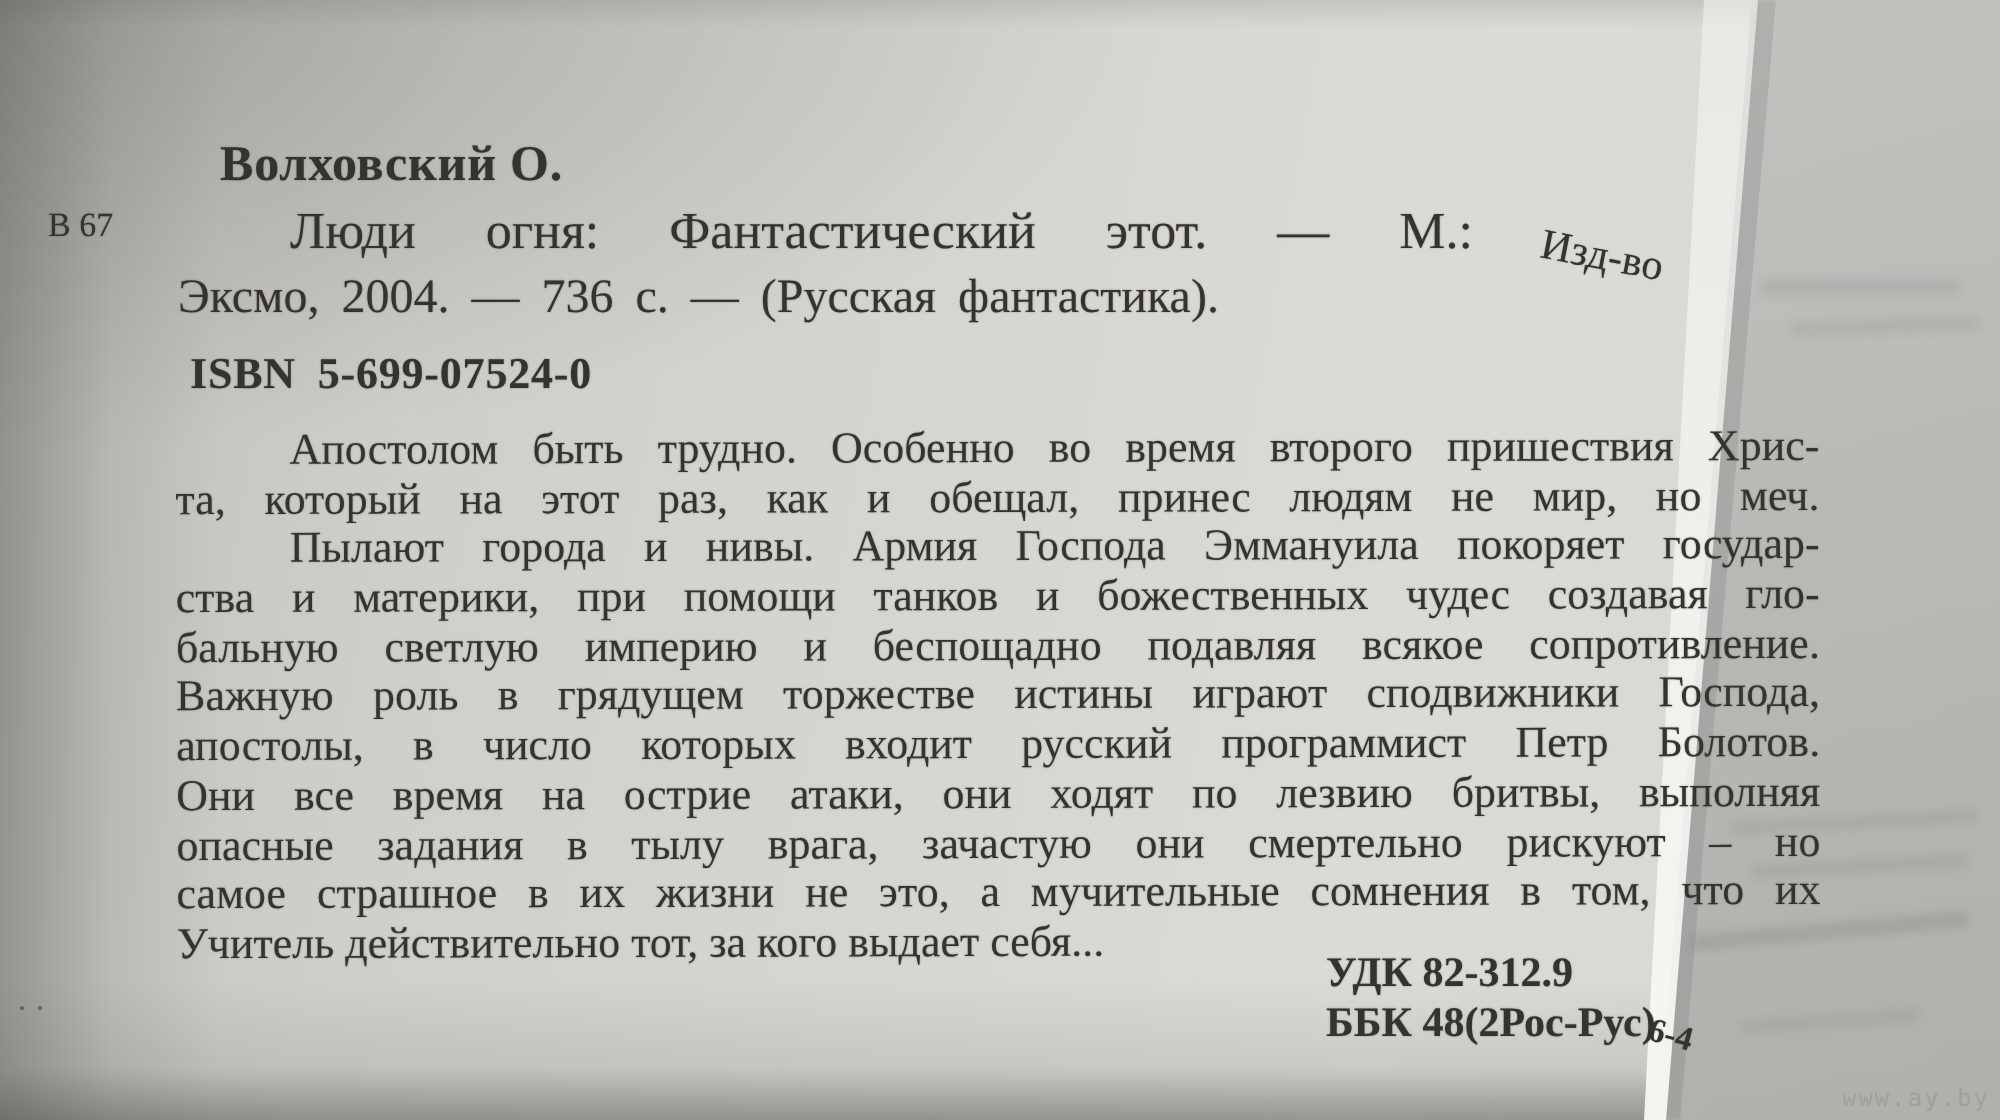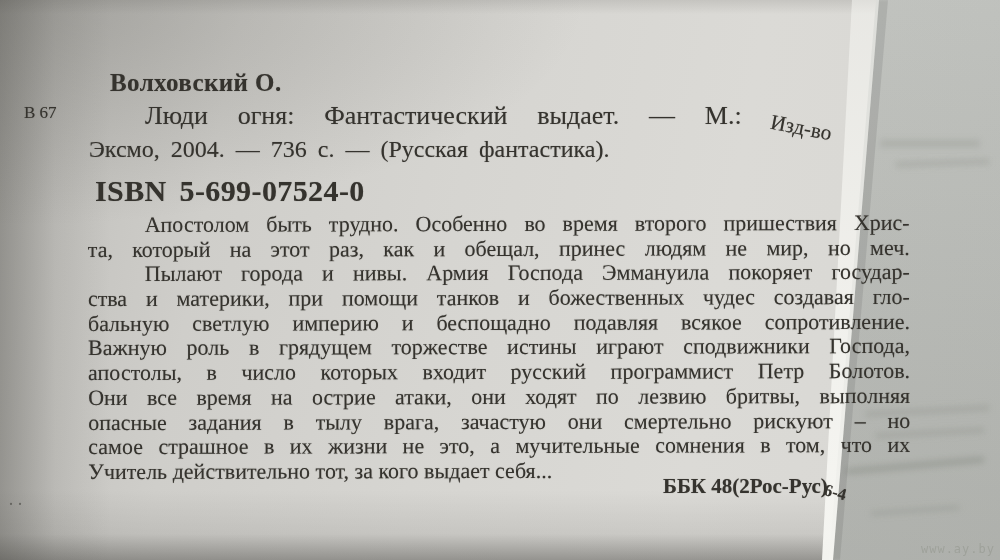--- a/index.html
+++ b/index.html
@@ -51,21 +51,21 @@
 
   .ink { color: #35332e; text-shadow: 0 0 1px rgba(62,60,54,0.45); }
   .bold { font-weight: bold; }
 
   .author      { position: absolute; left: 110px; top: 69px;  font-size: 25px; letter-spacing: 0.4px; }
   .index-code  { position: absolute; left: 24px;  top: 103px; font-size: 17px; }
   .title-line1 { position: absolute; left: 145px; top: 101px; width: 702px; font-size: 26px;
                  text-align: justify; text-align-last: justify; white-space: normal; height: 40px; overflow: visible; }
   .pub-tail    { display: inline-block; transform: translate(2px, 9px) rotate(11deg) scale(0.82); transform-origin: left top; }
   .title-line2 { position: absolute; left: 89px;  top: 136px; font-size: 24px; word-spacing: 5px; }
-  .isbn        { position: absolute; left: 95px;  top: 174px; font-size: 30px; word-spacing: 5px; letter-spacing: 0.4px; }
+  .isbn        { position: absolute; left: 95px;  top: 174px; font-size: 22px; word-spacing: 5px; letter-spacing: 0.4px; }
 
   .annotation  { position: absolute; left: 88px; top: 212px; width: 822px; font-size: 22px; transform: rotate(-0.15deg); }
   .annotation .line { height: 24.7px; line-height: 24.7px; overflow: hidden;
                       text-align: justify; text-align-last: justify; }
   .annotation .line.indent { padding-left: 57px; }
   .annotation .line.last   { text-align: left; text-align-last: left; }
 
   .codes { position: absolute; left: 663px; top: 474px; font-size: 21px; line-height: 24.5px; }
   .bbk-tail { display: inline-block; transform: translate(-1px, 6px) rotate(15deg) scale(0.8); transform-origin: left top; }
 
@@ -92,21 +92,21 @@
   </div>
   <div class="page-edge-shadow"></div>
   <div class="page-edge"></div>
 
   <div>
 
     <div class="author ink bold">Волховский О.</div>
 
     <div class="index-code ink">В 67</div>
 
-    <div class="title-line1 ink"><span>Люди огня: Фантастический выдает. — М.:</span> <span class="pub-tail">Изд-во</span></div>
+    <div class="title-line1 ink"><span>Люди огня: Фантастический этот. — М.:</span> <span class="pub-tail">Изд-во</span></div>
 
     <div class="title-line2 ink">Эксмо, 2004. — 736 с. — (Русская фантастика).</div>
 
     <div class="isbn ink bold">ISBN 5-699-07524-0</div>
 
     <div class="annotation ink">
       <div class="line indent">Апостолом быть трудно. Особенно во время второго пришествия Хрис-</div>
       <div class="line">та, который на этот раз, как и обещал, принес людям не мир, но меч.</div>
       <div class="line indent">Пылают города и нивы. Армия Господа Эммануила покоряет государ-</div>
       <div class="line">ства и материки, при помощи танков и божественных чудес создавая гло-</div>
@@ -115,20 +115,21 @@
       <div class="line">апостолы, в число которых входит русский программист Петр Болотов.</div>
       <div class="line">Они все время на острие атаки, они ходят по лезвию бритвы, выполняя</div>
       <div class="line">опасные задания в тылу врага, зачастую они смертельно рискуют – но</div>
       <div class="line">самое страшное в их жизни не это, а мучительные сомнения в том, что их</div>
       <div class="line last">Учитель действительно тот, за кого выдает себя...</div>
     </div>
 
     <div class="dots">··</div>
 
     <div class="codes ink bold">
+      <div>УДК 82-312.9</div>
       <div><span>ББК 48(2Рос-Рус)</span><span class="bbk-tail">6-4</span></div>
     </div>
 
   </div>
 
   <div class="watermark">www.ay.by</div>
 
 </div>
 
 </body></html>

